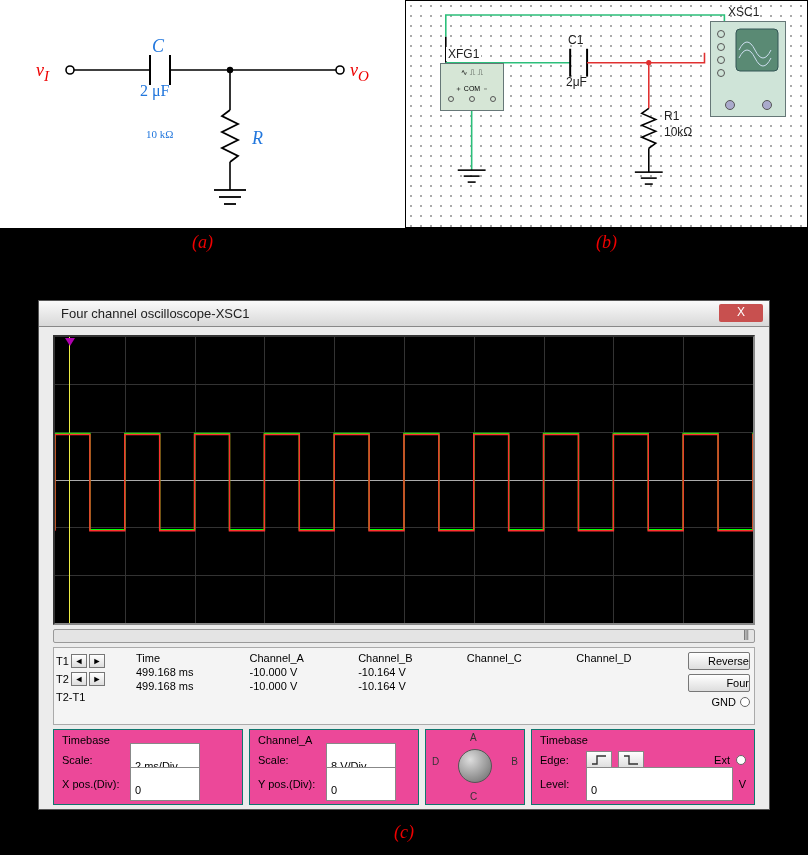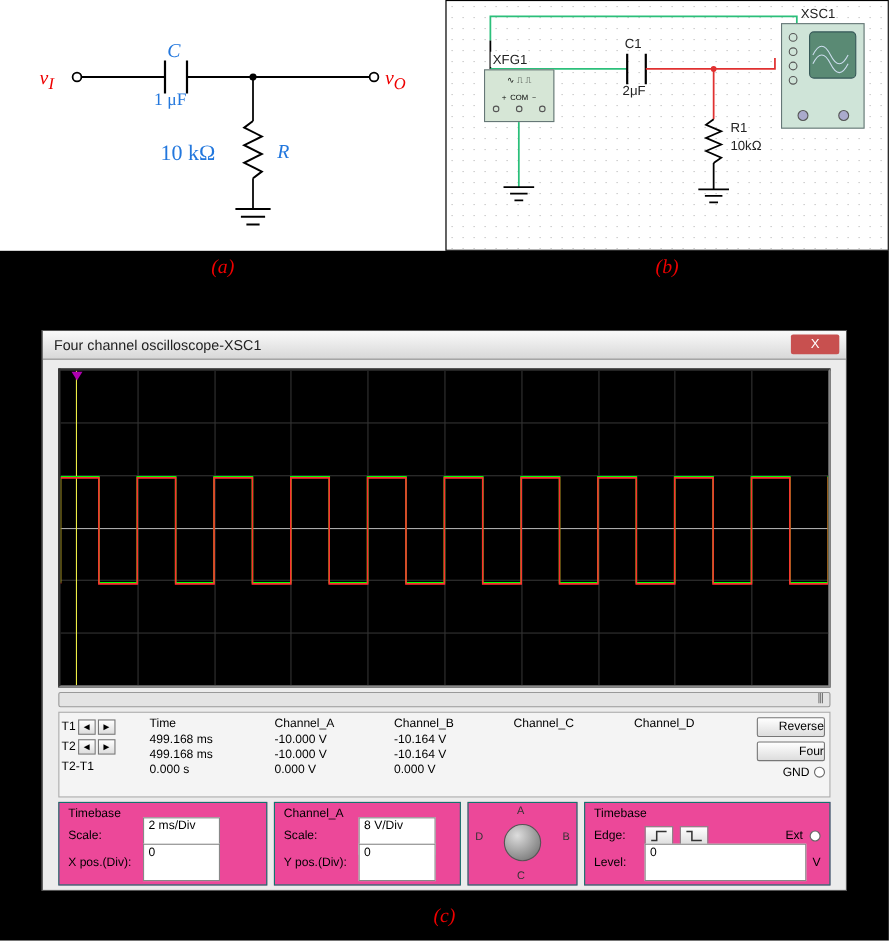--- a/index.html
+++ b/index.html
@@ -14,21 +14,21 @@
   .circ-a { position: absolute; top:0; left:0; width:100%; height:100%; }
   
   
   .dotgrid { position:absolute; inset:0; background-image: radial-gradient(#aaa 0.8px, transparent 0.8px); background-size: 10px 10px; }
   
   
   .cap { color: #e00; font-style: italic; font-family: "Times New Roman", serif; font-size: 18px; width:100%; text-align:center; position:absolute; }
   
   
   .scope-win { position:absolute; left:38px; top:300px; width:732px; height:510px; background:#ececec; border:1px solid #555; box-shadow:0 0 4px #000; }
-  .titlebar { background: linear-gradient(#fafafa,#d8d8d8); height:26px; line-height:26px; padding-left:10px; font-size:13px; color:#222; border-bottom:1px solid #888; position:relative; }
+  .titlebar { background: linear-gradient(#fafafa,#d8d8d8); height:26px; line-height:26px; padding-left:22px; font-size:13px; color:#222; border-bottom:1px solid #888; position:relative; }
   .closebtn { position:absolute; right:6px; top:3px; width:44px; height:18px; background:#c8504f; border-radius:2px; color:#fff; text-align:center; font-size:12px; line-height:17px; }
   
   .scope-screen { margin:8px 14px 4px 14px; height:290px; background:#000; border:2px inset #888; position:relative; overflow:hidden; }
   .grid-h { position:absolute; left:0; right:0; border-top:1px solid #333; }
   .grid-v { position:absolute; top:0; bottom:0; border-left:1px solid #333; }
   .axis-h { position:absolute; left:0; right:0; top:50%; height:0; border-top:1px solid #aaa; }
   .cursor-v { position:absolute; top:0; bottom:0; left:14px; width:0; border-left:1px solid #ecec44; }
   .marker-tri { position:absolute; top:1px; left:10px; width:0; height:0; border-left:5px solid transparent; border-right:5px solid transparent; border-top:8px solid #b000b0; }
   .hscroll { margin:0 14px 4px 14px; height:14px; background:#e4e4e4; border:1px solid #999; border-radius:2px; position:relative; }
   .hscroll::after { content:"|||"; position:absolute; right:6px; top:-1px; font-size:10px; color:#666; letter-spacing:-1px; }
@@ -48,21 +48,21 @@
   .btn { border:1px solid #777; background:linear-gradient(#fff,#ddd); font-size:11px; padding:2px 0; text-align:right; cursor:pointer; border-radius:2px; }
   .radio-row { display:flex; gap:4px; font-size:11px; align-items:center; justify-content:flex-end; }
   .radio-dot { width:10px; height:10px; border:1px solid #666; border-radius:50%; background:#fff; }
   
   
   .bot-row { margin:0 14px 6px 14px; display:flex; gap:6px; font-size:11px; }
   .group { border:1px solid #0f766e; background:#ec4899; padding:4px 8px 6px 8px; }
   .group .gtitle { font-size:11px; margin-bottom:4px; }
   .field-row { display:flex; align-items:center; gap:6px; margin-bottom:4px; height:20px; }
   .field-label { width:62px; }
-  .numbox { border:1px solid #888; background:#fff; padding:1px 4px; min-width:70px; height:34px; font-size:11px; }
+  .numbox { border:1px solid #888; background:#fff; padding:16px 4px; min-width:70px; height:34px; font-size:11px; }
   .dial { width:34px; height:34px; border-radius:50%; background:radial-gradient(circle at 35% 30%, #ddd, #666); border:1px solid #555; position:relative; margin:0 6px; }
   .dial-lbl { position:absolute; font-size:10px; color:#333; }
   .edgebtn { width:26px; height:18px; border:1px solid #888; background:linear-gradient(#fff,#ddd); display:inline-flex; align-items:center; justify-content:center; }
   
   
   .xfg-box { position:absolute; width:64px; height:48px; background:#d6e6d6; border:1px solid #677; }
   .xsc-box { position:absolute; width:76px; height:96px; background:#cfe4d8; border:1px solid #677; }
   .lbl-b { position:absolute; font-size:12px; font-family:Arial,sans-serif; color:#222; }
 </style>
 </head>
@@ -89,22 +89,22 @@
       <line x1="214" y1="190" x2="246" y2="190" stroke="#000" stroke-width="1.8"></line>
       <line x1="219" y1="197" x2="241" y2="197" stroke="#000" stroke-width="1.8"></line>
       <line x1="224" y1="204" x2="236" y2="204" stroke="#000" stroke-width="1.8"></line>
 
       <circle cx="70" cy="70" r="4" fill="#fff" stroke="#000" stroke-width="1.6"></circle>
       <circle cx="340" cy="70" r="4" fill="#fff" stroke="#000" stroke-width="1.6"></circle>
     </svg>
     <div style="position:absolute;left:36px;top:60px;color:#e00;font-family:'Times New Roman',serif;font-style:italic;font-size:18px"><span>v</span><sub>I</sub></div>
     <div style="position:absolute;left:350px;top:60px;color:#e00;font-family:'Times New Roman',serif;font-style:italic;font-size:18px"><span>v</span><sub>O</sub></div>
     <div style="position:absolute;left:152px;top:36px;color:#2277dd;font-family:'Times New Roman',serif;font-style:italic;font-size:18px">C</div>
-    <div style="position:absolute;left:140px;top:82px;color:#2277dd;font-family:'Times New Roman',serif;font-size:16px">1 μF</div>
-    <div style="position:absolute;left:146px;top:128px;color:#2277dd;font-family:'Times New Roman',serif;font-size:20px">10 kΩ</div>
+    <div style="position:absolute;left:140px;top:82px;color:#2277dd;font-family:'Times New Roman',serif;font-size:16px">2 μF</div>
+    <div style="position:absolute;left:146px;top:128px;color:#2277dd;font-family:'Times New Roman',serif;font-size:11px">10 kΩ</div>
     <div style="position:absolute;left:252px;top:128px;color:#2277dd;font-family:'Times New Roman',serif;font-style:italic;font-size:18px">R</div>
   </div>
 
   <div class="panel-b">
     <div class="dotgrid"></div>
     <svg style="position:absolute;inset:0" viewBox="0 0 403 228">
 
       <polyline points="40,36 40,14 320,14 320,52" fill="none" stroke="#2bbf7a" stroke-width="1.6"></polyline>
       <polyline points="66,100 66,170" fill="none" stroke="#2bbf7a" stroke-width="1.6"></polyline>
       <line x1="52" y1="170" x2="80" y2="170" stroke="#000" stroke-width="1.6"></line>
@@ -233,27 +233,20 @@
               <td></td>
               <td></td>
             </tr>
         <tr>
               <td>499.168 ms</td>
               <td>-10.000 V</td>
               <td>-10.164 V</td>
               <td></td>
               <td></td>
             </tr>
-        <tr>
-              <td>0.000 s</td>
-              <td>0.000 V</td>
-              <td>0.000 V</td>
-              <td></td>
-              <td></td>
-            </tr>
       </tbody>
         </table>
     </div>
     <div class="cur-right">
       <div class="btn">Reverse</div>
       <div class="btn">Four</div>
       <div class="radio-row">
           <span>GND</span>
           <span class="radio-dot"></span>
         </div>

